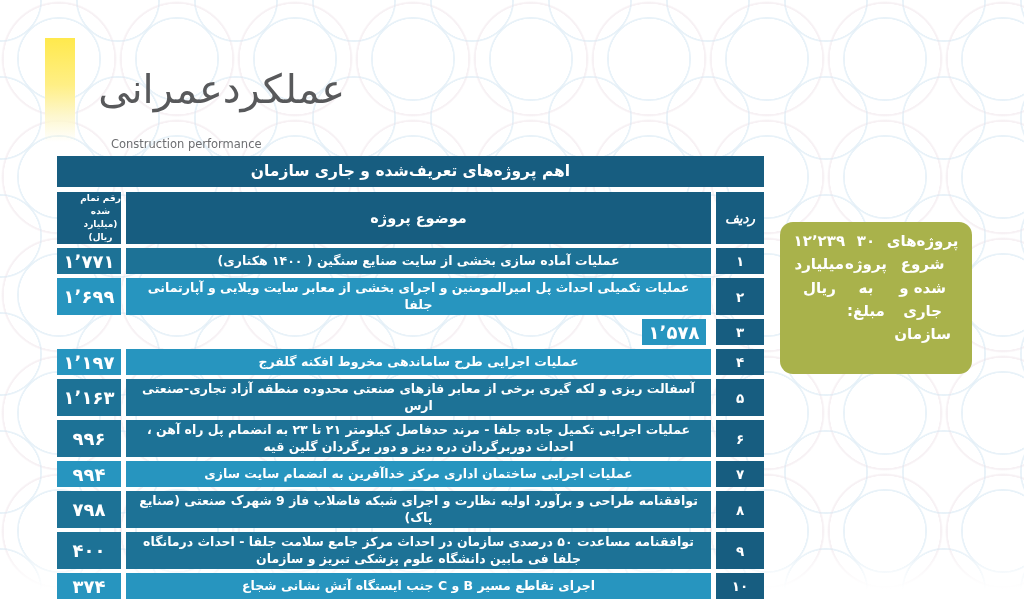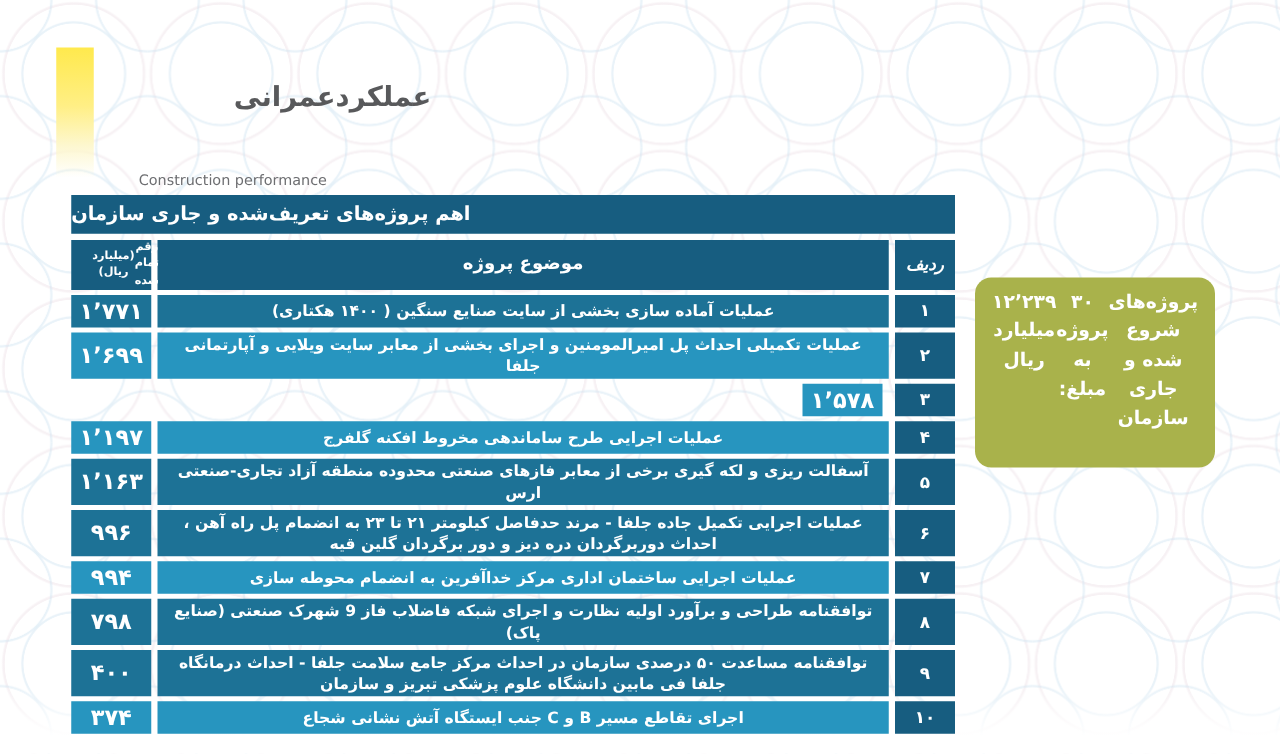--- a/index.html
+++ b/index.html
@@ -26,49 +26,49 @@
     background:linear-gradient(to bottom, rgba(255,255,255,0), #ffffff 75%);
   }
   
   .yellow-bar{
     position:absolute;left:45px;top:38px;width:30px;height:104px;
     background:linear-gradient(to bottom,#ffe94d 0%,#ffef85 45%,#fdf7ce 75%,rgba(255,255,255,0) 100%);
   }
   .title-fa{
     position:absolute;left:100px;top:66px;width:245px;
     text-align:right;direction:rtl;
-    font-size:22px;font-weight:bold;color:#58595b;letter-spacing:-1px;
+    font-size:40px;font-weight:normal;color:#58595b;letter-spacing:-1px;
   }
   .title-en{
     position:absolute;left:111px;top:137px;
     font-size:11.5px;color:#6d6e71;
   }
   
   .table-wrap{
     position:absolute;left:57px;top:156px;width:707px;direction:rtl;
   }
   .table-title{
     background:var(--headerTeal);color:#fff;
-    height:31px;line-height:31px;text-align:left;
+    height:31px;line-height:31px;text-align:center;
     font-size:15.5px;font-weight:bold;margin-bottom:5px;
   }
   .trow{display:flex;flex-direction:row;margin-bottom:4px;}
   .trow .cell{
     color:#fff;display:flex;align-items:center;justify-content:center;
     text-align:center;box-sizing:border-box;
   }
   .cell-no{width:48px;margin-left:5px;background:var(--headerTeal);
     font-size:13.5px;font-weight:bold;flex:none;}
   .cell-subject{flex:1;font-size:12.5px;font-weight:bold;line-height:1.32;
     padding:2px 8px;}
   .cell-value{width:64px;margin-right:5px;font-size:18px;font-weight:bold;flex:none;}
   .header-row .cell{background:var(--headerTeal);min-height:40px;}
   .header-row .cell-subject{font-size:14.5px;}
   .header-row .cell-no{font-size:13.5px;font-style:italic;}
-  .header-row .cell-value{font-size:9px;line-height:1.45;flex-direction:row;font-weight:bold;padding-left:23px;}
+  .header-row .cell-value{font-size:9px;line-height:1.45;flex-direction:column;font-weight:bold;padding-left:23px;}
   .data-row .cell{min-height:26px;}
   .data-row.dark .cell-subject,.data-row.dark .cell-value{background:var(--darkRow);}
   .data-row.light .cell-subject,.data-row.light .cell-value{background:var(--lightRow);}
   
   .note-box{
     position:absolute;left:780px;top:222px;width:192px;height:152px;
     background:var(--noteGreen);border-radius:13px;
     color:#fff;direction:rtl;text-align:center;
     font-size:15px;font-weight:bold;line-height:1.55;
     display:flex;flex-direction:row;justify-content:center;
@@ -129,21 +129,21 @@
   </div>
 
   <div class="trow data-row dark">
     <div class="cell cell-no">۶</div>
     <div class="cell cell-subject">عملیات اجرایی تکمیل جاده جلفا - مرند حدفاصل کیلومتر ۲۱ تا ۲۳ به انضمام پل راه آهن ، احداث دوربرگردان دره دیز و دور برگردان گلین قیه</div>
     <div class="cell cell-value">۹۹۶</div>
   </div>
 
   <div class="trow data-row light">
     <div class="cell cell-no">۷</div>
-    <div class="cell cell-subject">عملیات اجرایی ساختمان اداری مرکز خداآفرین به انضمام محوطه سازی</div>
+    <div class="cell cell-subject">عملیات اجرایی ساختمان اداری مرکز خداآفرین به انضمام سایت سازی</div>
     <div class="cell cell-value">۹۹۴</div>
   </div>
 
   <div class="trow data-row dark">
     <div class="cell cell-no">۸</div>
     <div class="cell cell-subject">توافقنامه طراحی و برآورد اولیه نظارت و اجرای شبکه فاضلاب فاز 9 شهرک صنعتی (صنایع پاک)</div>
     <div class="cell cell-value">۷۹۸</div>
   </div>
 
   <div class="trow data-row dark">

